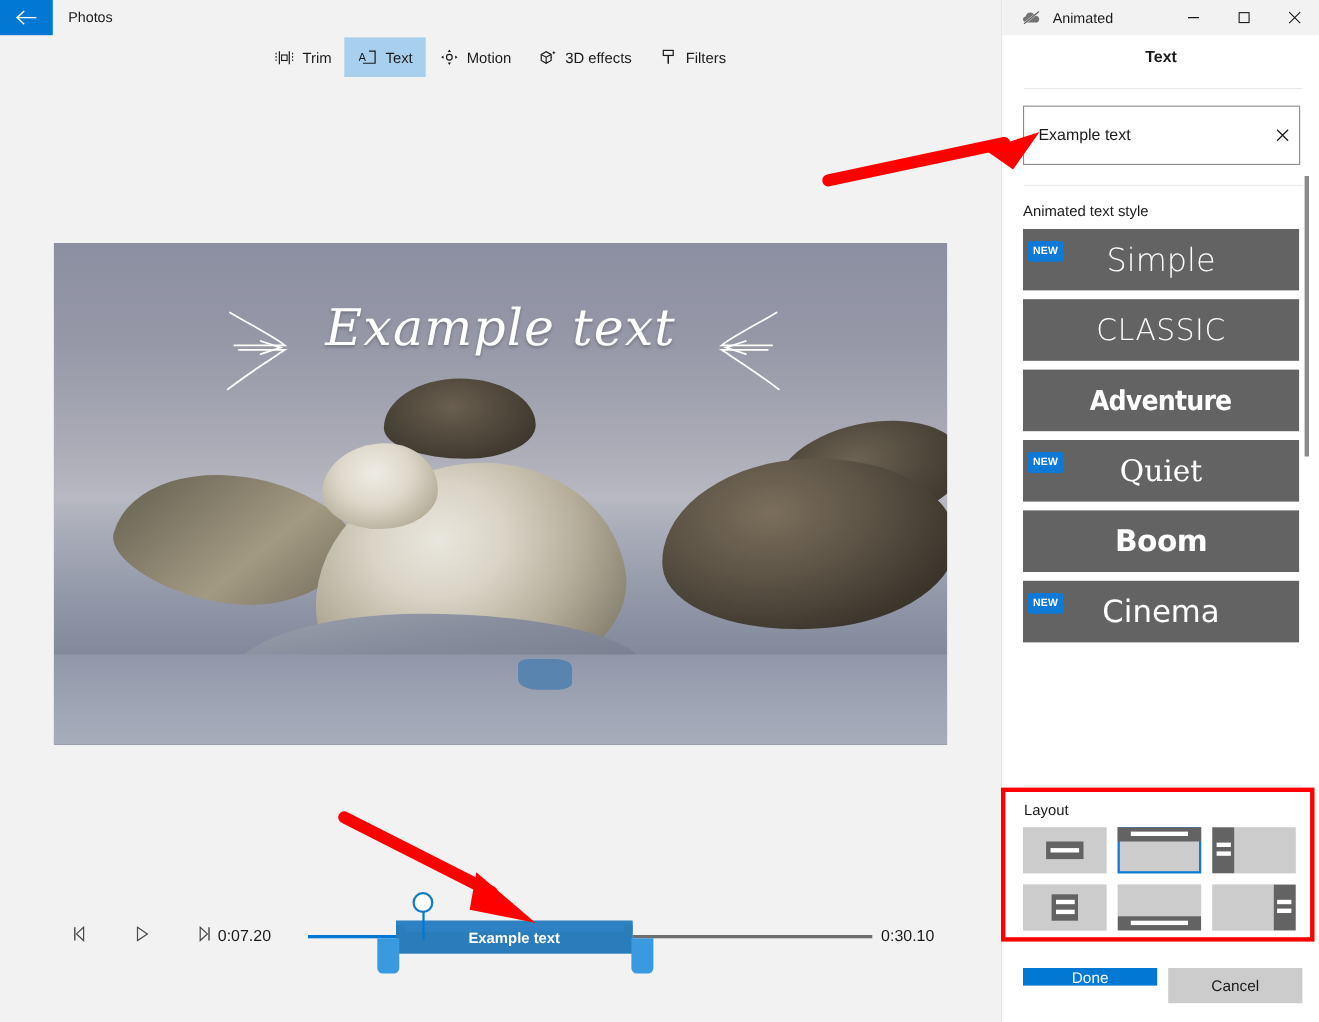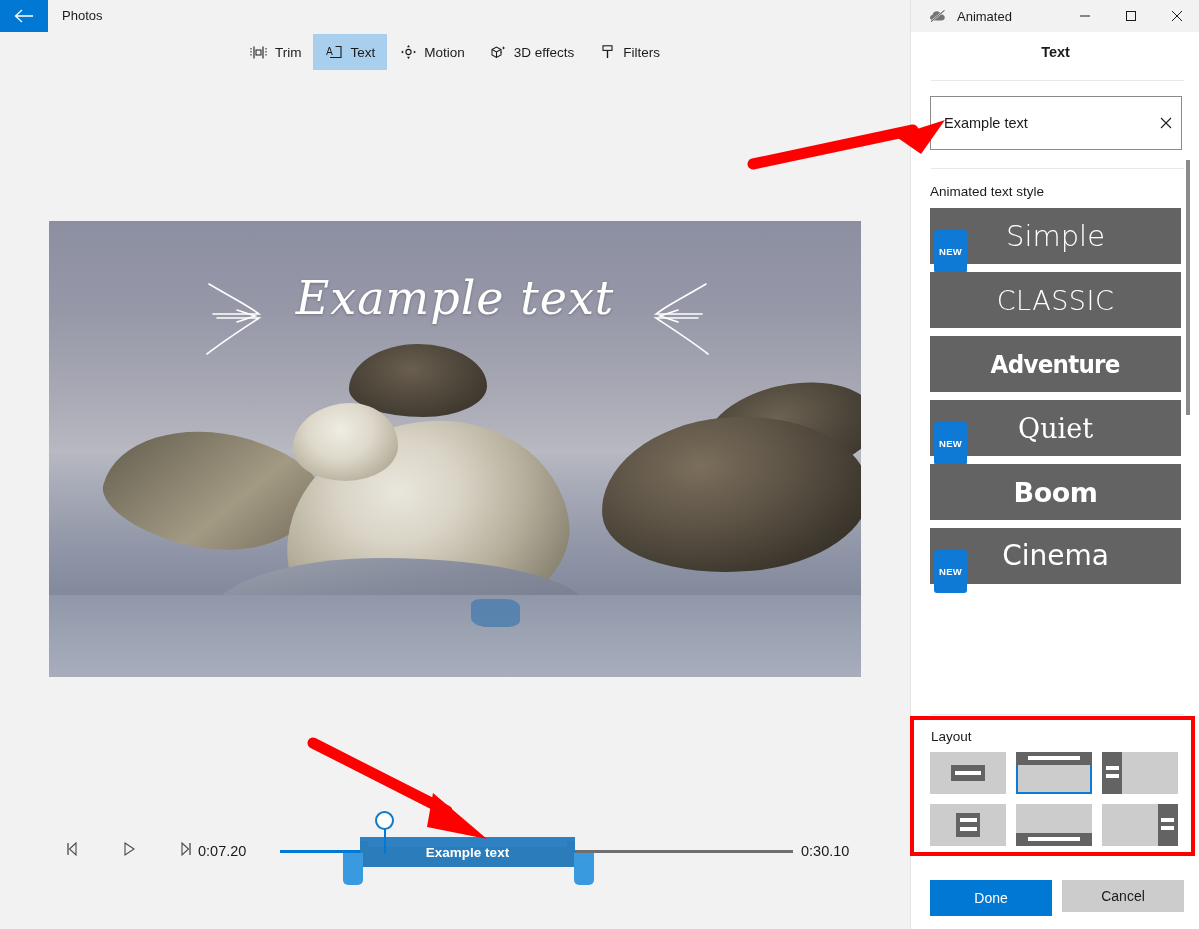--- a/index.html
+++ b/index.html
@@ -235,24 +235,24 @@
   .style-tile {
     position: relative;
     width: 251px; height: 56px; margin-bottom: 8px;
     background: #636363;
     display: flex; align-items: center; justify-content: center;
     cursor: pointer;
   }
   .style-tile.selected { background: #366d98; }
   .style-name { color: #ffffff; line-height: 1; }
   .badge-new {
-    position: absolute; left: 4px; top: 22px;
+    position: absolute; left: 4px; top: 11px;
     background: #0f7ad6; color: #ffffff;
     font-size: 9.5px; font-weight: bold;
-    padding: 16px 5px; border-radius: 3px;
+    padding: 4px 5px; border-radius: 3px;
     letter-spacing: .3px;
   }
   
   .st-simple   { font-family: "DejaVu Sans", sans-serif; font-size: 29px; font-weight: 300; }
   .st-loved    { font-family: "DejaVu Serif", serif; font-style: italic; font-size: 27px; }
   .st-joy      { font-family: "DejaVu Sans", sans-serif; font-size: 27px; font-weight: bold; letter-spacing: -.5px; }
   .st-classic  { font-family: "DejaVu Sans", sans-serif; font-size: 27px; font-weight: 300; letter-spacing: .5px; }
   .st-adventure{ font-family: "DejaVu Sans", sans-serif; font-size: 25px; font-weight: bold; letter-spacing: -.8px; transform: scaleX(.92); }
   .st-quiet    { font-family: "DejaVu Serif", serif; font-size: 27px; }
   .st-boom     { font-family: "DejaVu Sans", sans-serif; font-size: 27px; font-weight: bold; letter-spacing: -.5px; }
@@ -286,21 +286,21 @@
     width: 285px; height: 140px;
     border: 4px solid #ff0000;
     pointer-events: none;
   }
 
   #footer-buttons {
     position: absolute; left: 19px; top: 880px;
     display: flex; gap: 10px;
   }
   #done-button {
-    width: 122px; height: 36px; background: #0078d4; color: #ffffff;
+    width: 122px; height: 16px; background: #0078d4; color: #ffffff;
     border: none; font-size: 14px; cursor: pointer;
     font-family: "Liberation Sans", sans-serif;
   }
   #cancel-button {
     width: 122px; height: 32px; background: #cccccc; color: #1b1b1b;
     border: none; font-size: 14px; cursor: pointer;
     font-family: "Liberation Sans", sans-serif;
   }
 
   

